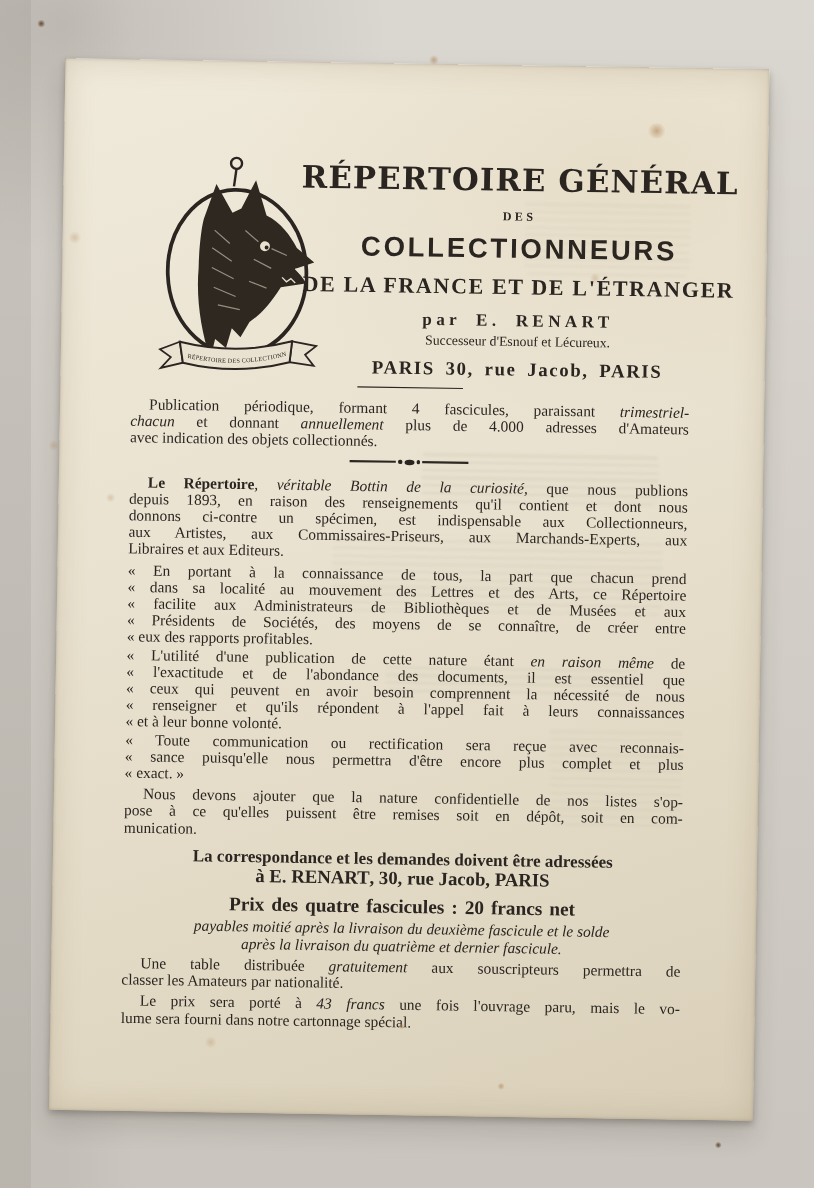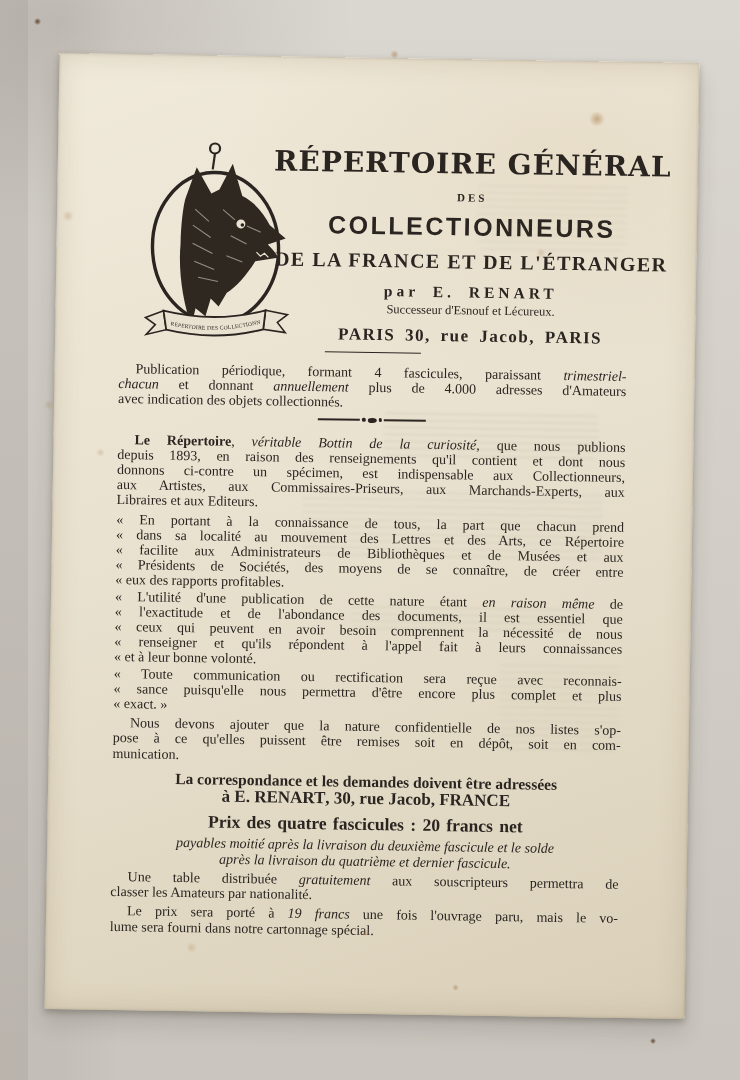--- a/index.html
+++ b/index.html
@@ -184,37 +184,37 @@
       </div>
 
     <div class="para indent">
         <div class="tline first">Nous devons ajouter que la nature confidentielle de nos listes s'op-</div>
         <div class="tline">pose à ce qu'elles puissent être remises soit en dépôt, soit en com-</div>
         <div class="tline last">munication.</div>
       </div>
 
     <div class="h-corr1">
         <div class="tline first">La correspondance et les demandes doivent être adressées</div>
-        <div class="tline last l2">à <b>E. RENART</b>, 30, rue Jacob, <b>FRANCE</b></div>
+        <div class="tline last l2">à <b>E. RENART</b>, 30, rue Jacob, <b>PARIS</b></div>
       </div>
 
     <div class="h-price">Prix des quatre fascicules : 20 francs net</div>
 
     <div class="note center">
         <div class="tline first">payables moitié après la livraison du deuxième fascicule et le solde</div>
         <div class="tline last">après la livraison du quatrième et dernier fascicule.</div>
       </div>
 
     <div class="para indent">
         <div class="tline first">Une table distribuée <i>gratuitement</i> aux souscripteurs permettra de</div>
         <div class="tline last">classer les Amateurs par nationalité.</div>
       </div>
 
     <div class="para indent">
-        <div class="tline first">Le prix sera porté à <i>19 francs</i> une fois l'ouvrage paru, mais le vo-</div>
+        <div class="tline first">Le prix sera porté à <i>43 francs</i> une fois l'ouvrage paru, mais le vo-</div>
         <div class="tline last">lume sera fourni dans notre cartonnage spécial.</div>
       </div>
   </div>
 
   <div class="smudge" style="left:330px;top:352px;width:215px;height:46px;"></div>
   <div class="smudge" style="left:250px;top:428px;width:300px;height:70px;opacity:.7;"></div>
   <div class="smudge" style="left:420px;top:120px;width:150px;height:70px;opacity:.6;"></div>
   <div class="smudge" style="left:300px;top:545px;width:230px;height:26px;opacity:.8;"></div>
   <div class="smudge" style="left:450px;top:600px;width:120px;height:90px;opacity:.55;"></div>
 </div>

